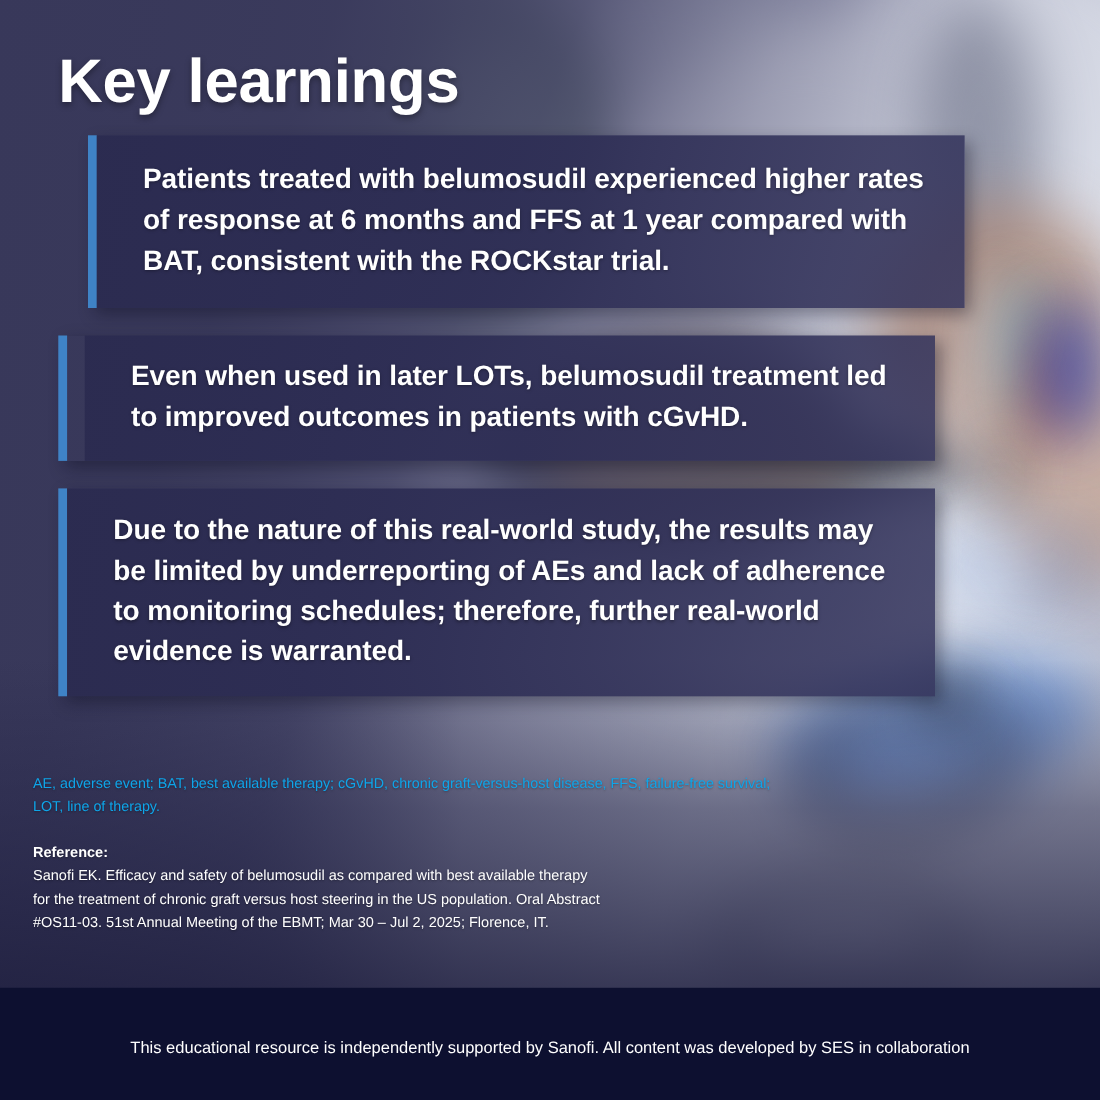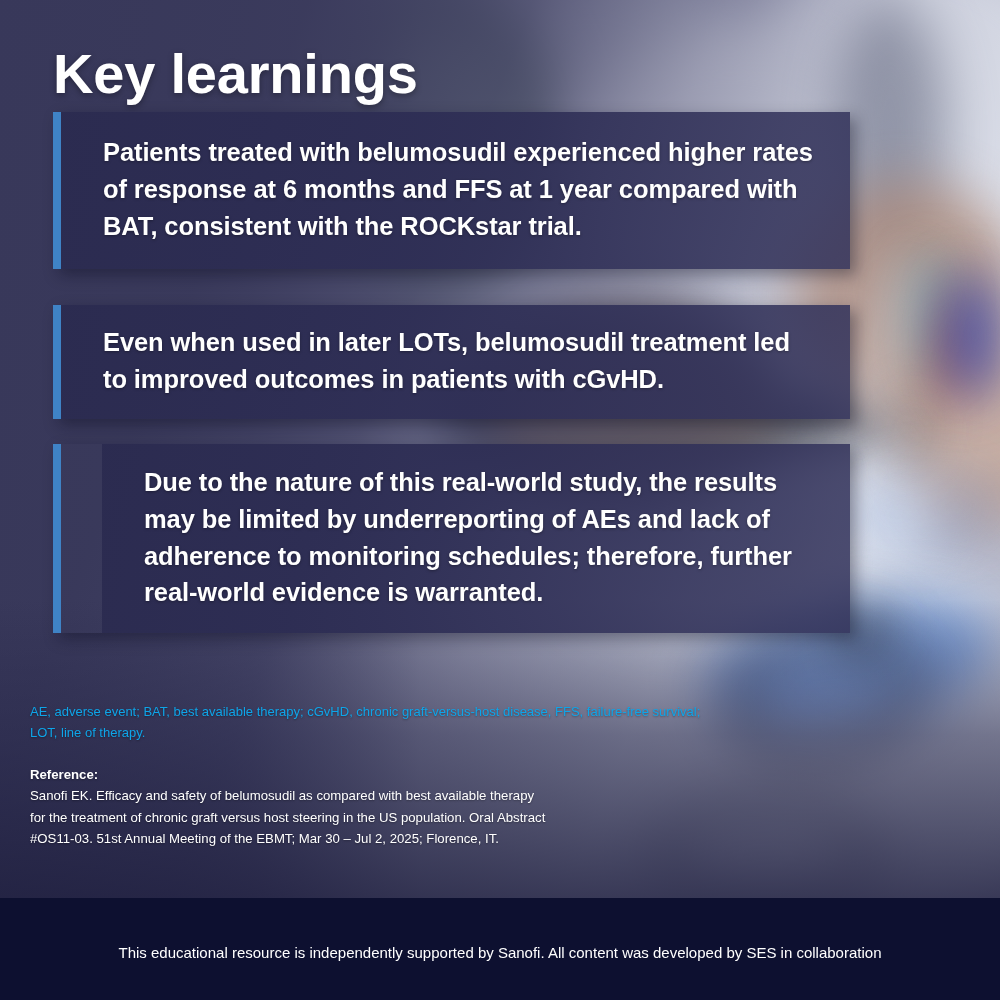--- a/index.html
+++ b/index.html
@@ -100,23 +100,23 @@
   }
   .panel .text {
     color:#ffffff;
     font-size:25.5px;
     font-weight:bold;
     line-height:1.44;
     letter-spacing:-0.1px;
     text-shadow:0 1px 3px rgba(0,0,0,0.35);
   }
 
-  #panel-1 { top:112px; height:157px; }
-  #panel-2 { top:305px; height:114px; }
-  #panel-3 { top:444px; height:189px;gap:41px; }
+  #panel-1 { top:123px; height:157px;margin-left:27px; }
+  #panel-2 { top:305px; height:114px;gap:16px; }
+  #panel-3 { top:444px; height:189px; }
 
   
   .abbrev {
     position:absolute; left:30px; top:701px;
     width:680px;
     color:#0ea5e9; font-size:13px; line-height:1.62;
     text-shadow:0 1px 2px rgba(0,0,0,0.35);
   }
   .reference {
     position:absolute; left:30px; top:764px;

